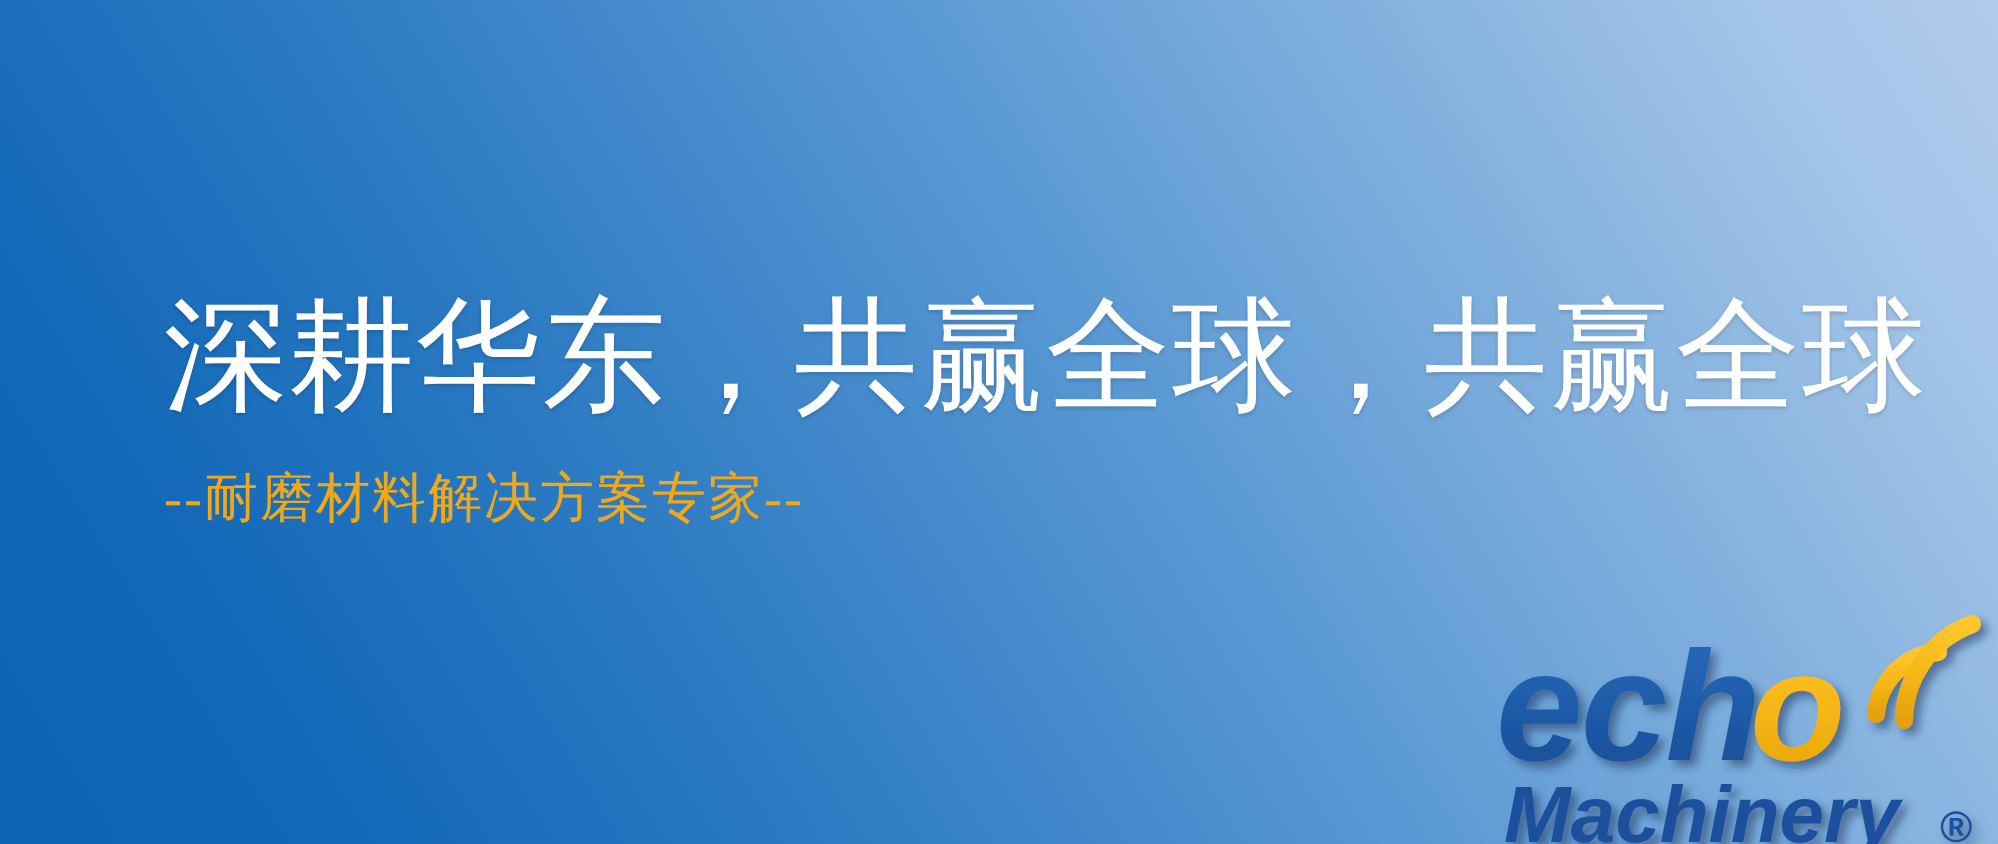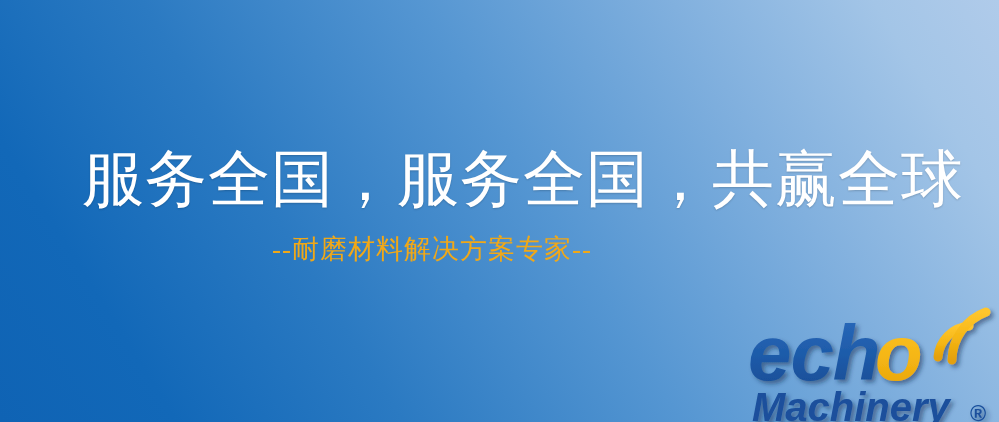--- a/index.html
+++ b/index.html
@@ -45,21 +45,20 @@
   }
 
   #subtitle {
     margin-top: 26px;
     font-family: "Liberation Serif", "DejaVu Serif", serif;
     font-size: 27px;
     line-height: 1.0;
     color: #f0a818;
     letter-spacing: 1px;
     white-space: nowrap;
-    text-align: center;
   }
 
   
   #logo {
     position: absolute;
     left: 748px;
     top: 304px;
     width: 251px;
     height: 126px;
   }
@@ -69,21 +68,21 @@
     width: 251px;
     height: 126px;
   }
 </style>
 </head>
 <body>
 
 <div id="banner">
 
   <div id="text-block">
-    <div id="headline">服务全国，服务全国，共赢全球</div>
+    <div id="headline">深耕华东，共赢全球，共赢全球</div>
     <div id="subtitle">--耐磨材料解决方案专家--</div>
   </div>
 
   <div id="logo">
     <svg viewBox="0 0 251 126" xmlns="http://www.w3.org/2000/svg">
       <defs>
         <filter id="dropsh" x="-25%" y="-25%" width="160%" height="160%">
           <feDropShadow dx="3" dy="3" stdDeviation="2.2" flood-color="#0a2a50" flood-opacity="0.5"></feDropShadow>
         </filter>
         <linearGradient id="blueGrad" x1="0" y1="0" x2="0" y2="1">

